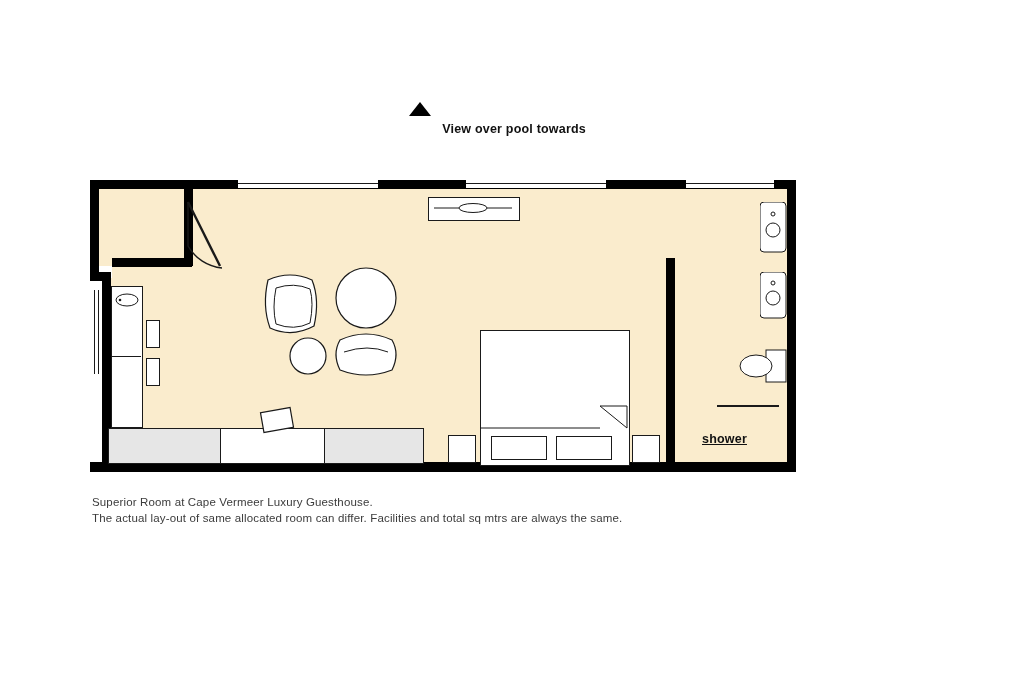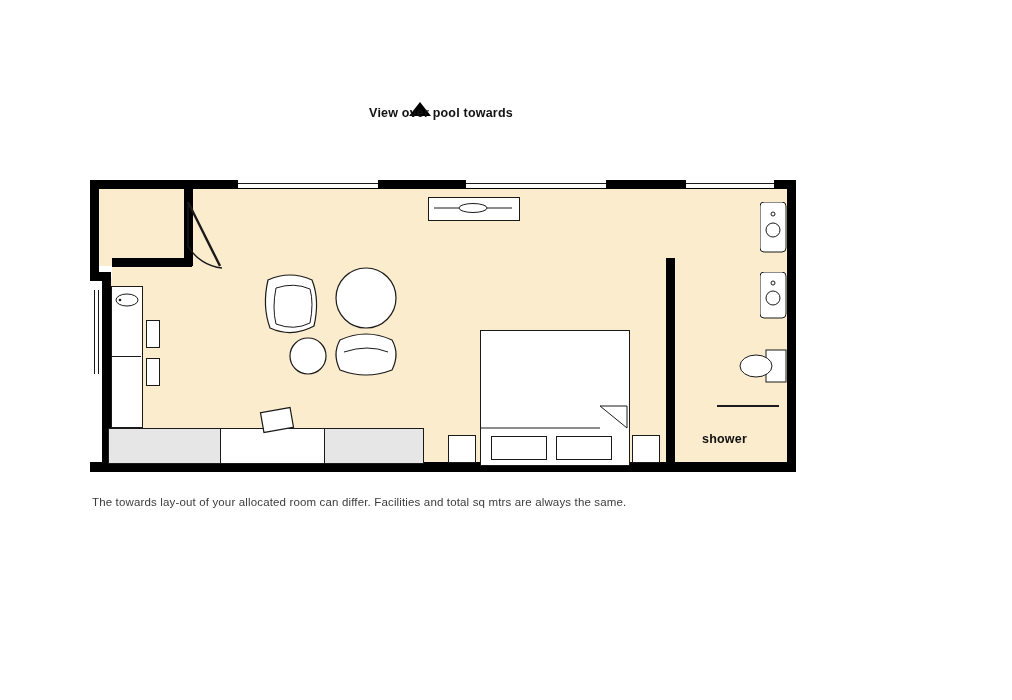--- a/index.html
+++ b/index.html
@@ -20,23 +20,23 @@
     left: 0;
     top: 0;
     width: 1012px;
     height: 700px;
   }
 
   
   .view-note {
     position: absolute;
     left: 296px;
-    top: 104px;
+    top: 120px;
     width: 290px;
-    text-align: center;
+    text-align: right;
     font-size: 12.5px;
     line-height: 18px;
     color: #111111;
     letter-spacing: 0.2px;
     font-weight: 600;
   }
   .view-arrow {
     position: absolute;
     left: 409px;
     top: 102px;
@@ -84,20 +84,21 @@
   }
 
   .shower-label {
     position: absolute;
     left: 612px;
     top: 252px;
     font-size: 12.5px;
     font-weight: 700;
     color: #111111;
     letter-spacing: 0.2px;
+    text-decoration: underline;
   }
 
   
   .caption {
     position: absolute;
     left: 92px;
     top: 495px;
     font-size: 11.5px;
     line-height: 15.5px;
     color: #3b3b3b;
@@ -225,16 +226,17 @@
 
     <svg style="position:absolute; left:648px; top:168px; width:50px; height:36px;">
       <rect x="28" y="2" width="20" height="32" fill="#ffffff" stroke="#1a1a1a" stroke-width="1"></rect>
       <ellipse cx="18" cy="18" rx="16" ry="11" fill="#ffffff" stroke="#1a1a1a" stroke-width="1"></ellipse>
     </svg>
 
     <div class="shower-label">shower</div>
   </div>
 
   <div class="caption">
-    <div>The towards lay-out of your allocated room can differ. Facilities and total sq mtrs are always the same.</div>
+    <div>Superior Room at Cape Vermeer Luxury Guesthouse.</div>
+    <div>The actual lay-out of same allocated room can differ. Facilities and total sq mtrs are always the same.</div>
   </div>
 
 </div>
 
 </body></html>

